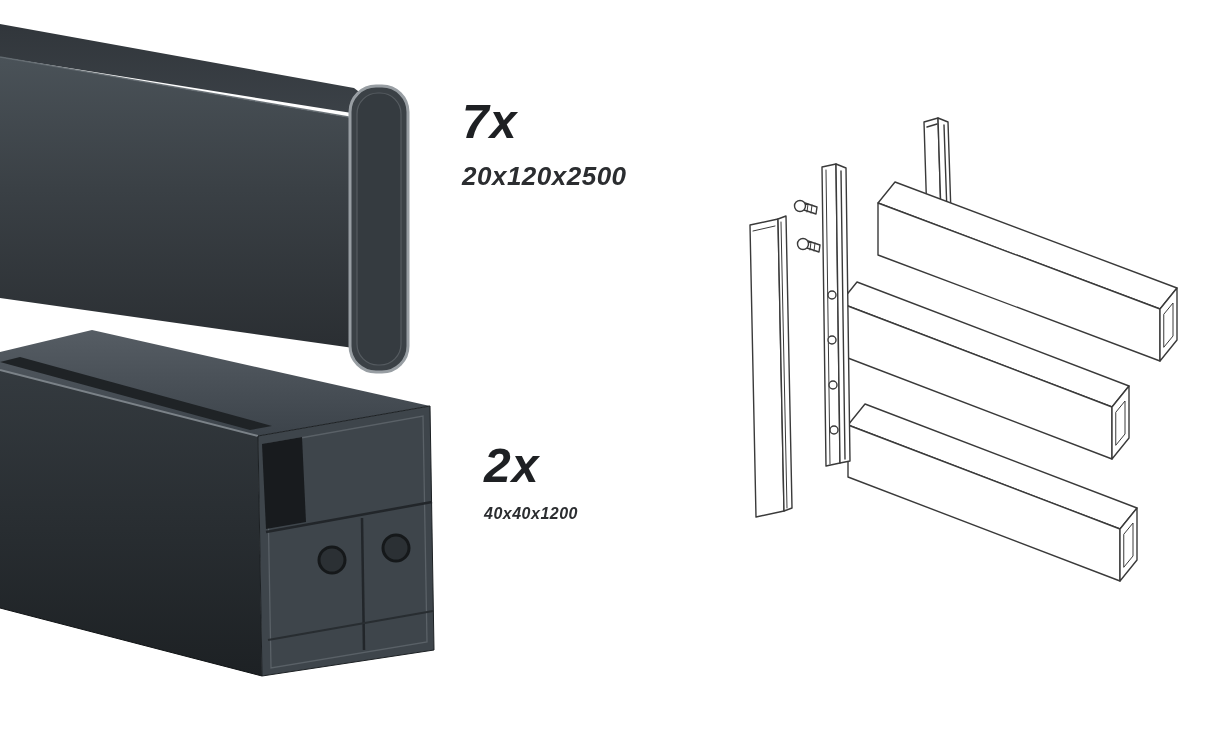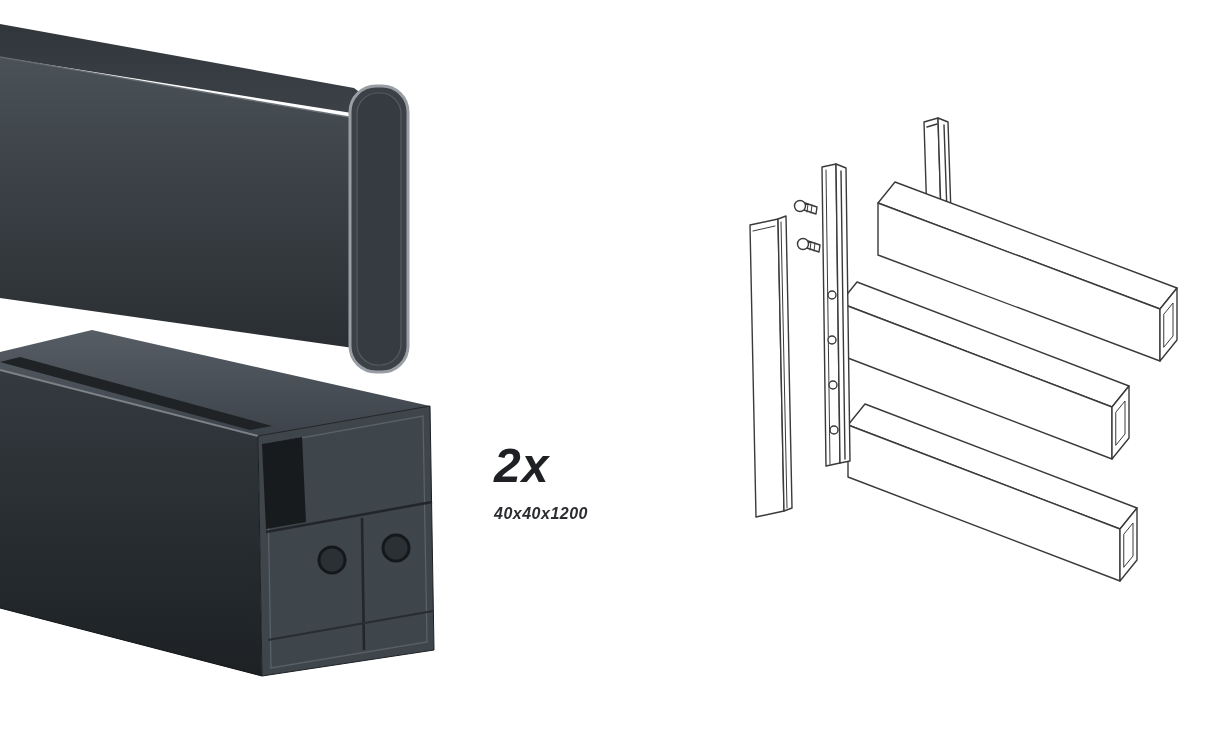--- a/index.html
+++ b/index.html
@@ -8,21 +8,21 @@
     width:1214px;height:746px;
     background:#ffffff;
     overflow:hidden;
     font-family:"Liberation Sans",sans-serif;
   }
   .render-svg,.assembly-svg{position:absolute;display:block;}
   .render-svg{left:0;top:0;width:440px;height:746px;}
   .assembly-svg{left:700px;top:85px;width:500px;height:590px;}
   .label-group{position:absolute;color:#222428;}
   .label-slat{left:462px;top:96px;}
-  .label-post{left:494px;top:440px;}
+  .label-post{left:484px;top:440px;}
   .qty{
     font-size:48px;font-weight:700;font-style:italic;
     color:#1e2023;letter-spacing:1px;line-height:1.1;
   }
   .dims{
     font-size:26px;font-weight:700;font-style:italic;
     color:#2b2d30;margin-top:12px;letter-spacing:0.5px;
   }
   .label-post .dims{font-size:16px;}
 </style>
@@ -70,20 +70,24 @@
       <polygon points="262,444 302,437 306,522 266,529" fill="#181b1e"></polygon>
       <line x1="266" y1="532" x2="432" y2="502" stroke="#22262a" stroke-width="2.5"></line>
       <line x1="362" y1="518" x2="364" y2="650" stroke="#22262a" stroke-width="2.5"></line>
       <line x1="268" y1="640" x2="433" y2="611" stroke="#282d31" stroke-width="2"></line>
       <circle cx="332" cy="560" r="13" fill="#2b3034" stroke="#15181a" stroke-width="3"></circle>
       <circle cx="396" cy="548" r="13" fill="#2b3034" stroke="#15181a" stroke-width="3"></circle>
       <line x1="0" y1="608" x2="262" y2="676" stroke="#111416" stroke-width="1"></line>
     </g>
   </svg>
 
+  <div class="label-group label-slat">
+    <div class="qty">7x</div>
+    <div class="dims">20x120x2500</div>
+  </div>
   <div class="label-group label-post">
     <div class="qty">2x</div>
     <div class="dims">40x40x1200</div>
   </div>
 
   <svg class="assembly-svg" viewBox="0 0 500 590" aria-hidden="true">
     <g stroke="#3a3a3a" stroke-width="1.4" fill="#ffffff" stroke-linejoin="round" stroke-linecap="round">
 
       <g>
         <polygon points="224,37 238,33 242,162 228,166"></polygon>

